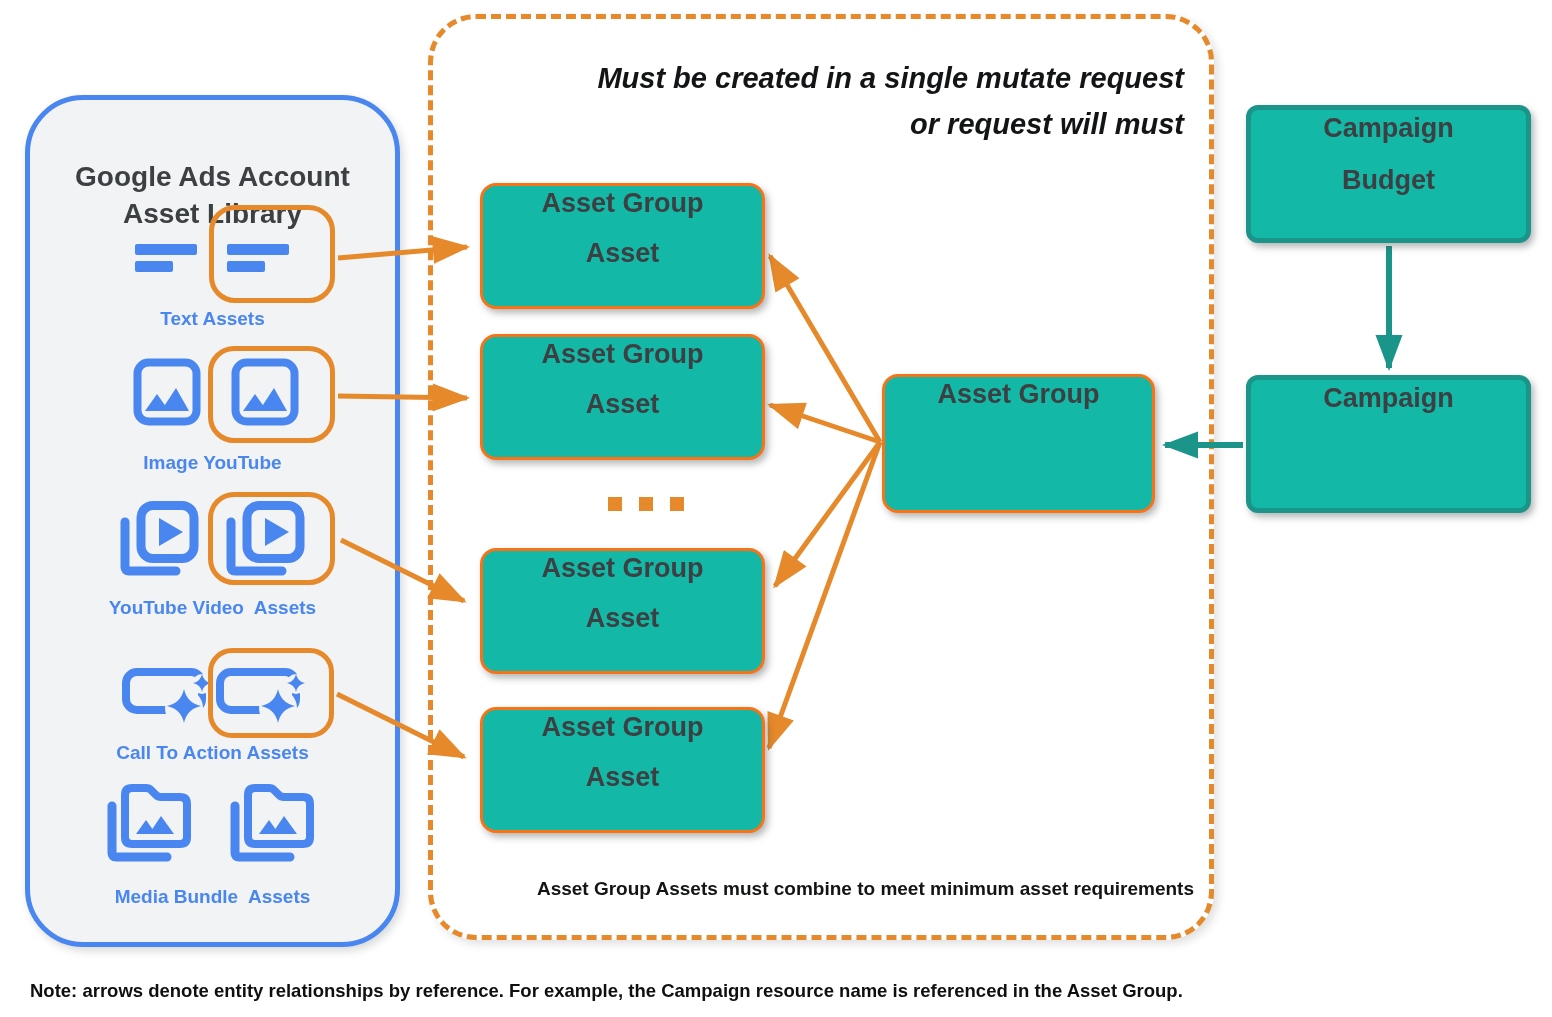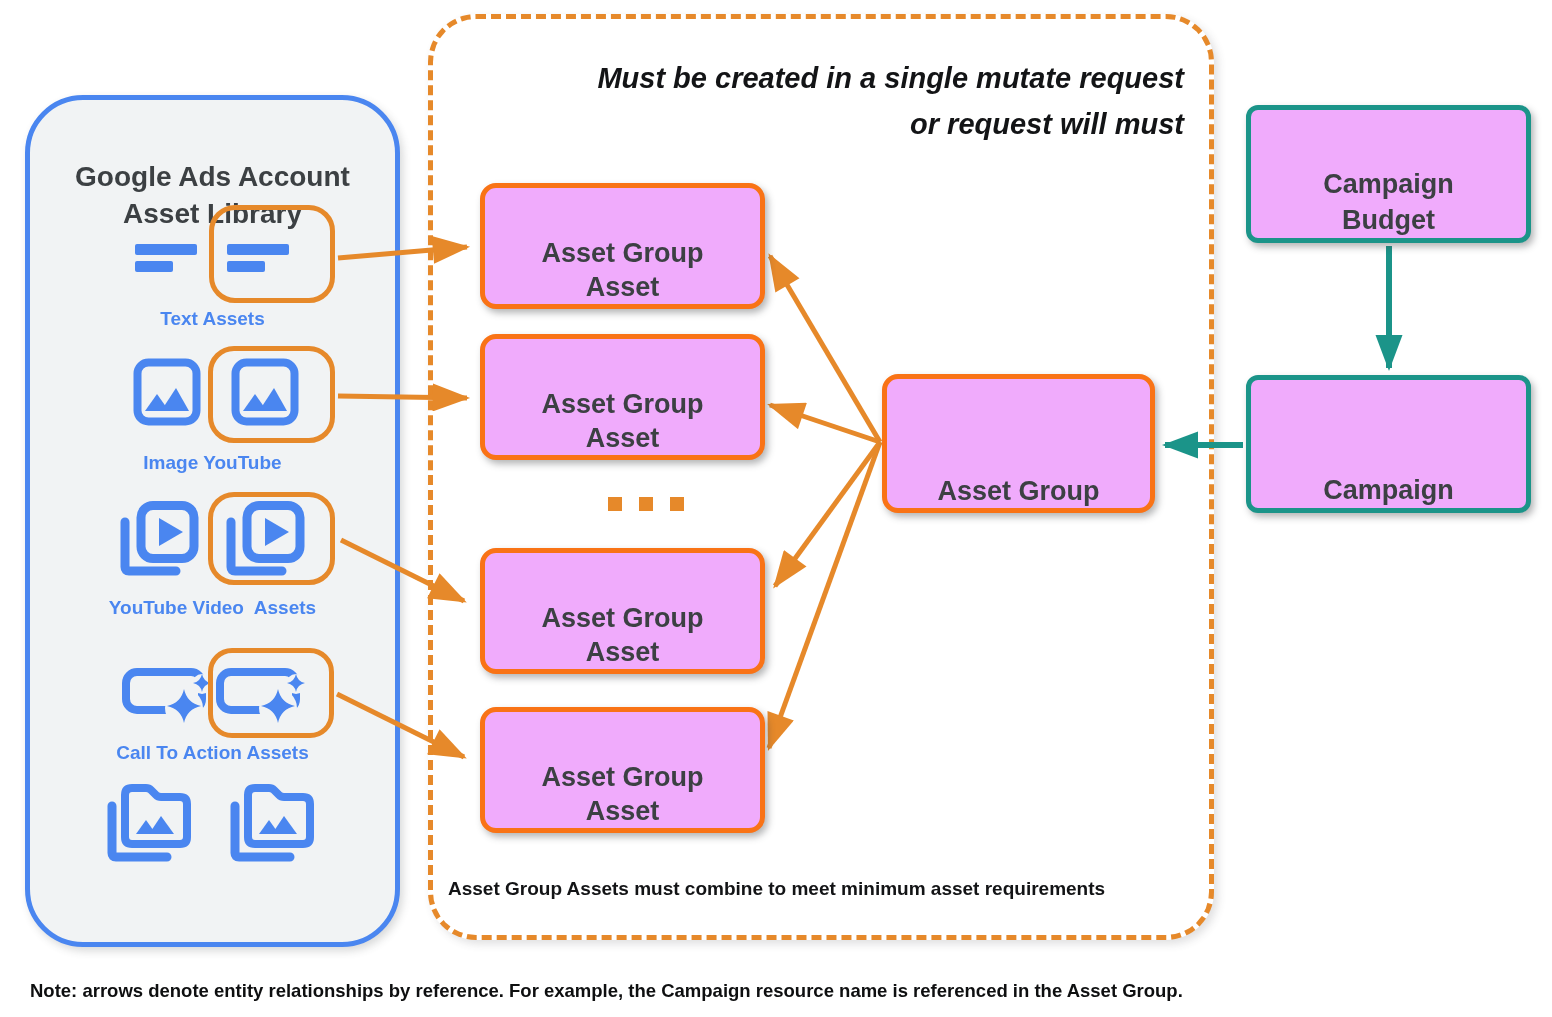--- a/index.html
+++ b/index.html
@@ -18,32 +18,32 @@
 
   .fg{position:absolute;z-index:3;}
 
   
   .lib-title{left:25px;top:114px;width:375px;text-align:center;
     font-size:28px;font-weight:bold;color:#3C4043;line-height:37px;margin-top:44px;}
   .lib-label{left:25px;width:375px;text-align:center;font-size:19px;
     font-weight:bold;color:#4A86F0;white-space:pre;}
   .mutate-title{left:458px;top:55px;width:726px;text-align:right;
     font-size:29px;font-weight:bold;font-style:italic;color:#131416;line-height:46px;}
-  .mutate-foot{left:448px;top:878px;width:746px;text-align:left;
+  .mutate-foot{left:448px;top:878px;width:746px;text-align:right;
     font-size:19px;font-weight:bold;color:#131416;}
   .note{left:30px;top:980px;width:1500px;font-size:18.5px;font-weight:bold;color:#0E0F10;}
 
   
   .hl-box{border:5px solid #E6892A;border-radius:26px;box-sizing:border-box;background:transparent;}
 
   
-  .node{display:flex;flex-direction:column;align-items:center;justify-content:flex-end;
-    background:#f0abfc;box-sizing:border-box;text-align:center;font-weight:bold;
-    color:#3C4043;box-shadow:3px 4px 7px rgba(60,64,67,.38);}
-  .node-orange{border:5px solid #f97316;border-radius:16px;font-size:27px;line-height:34px;}
+  .node{display:flex;flex-direction:column;align-items:center;justify-content:flex-start;
+    background:#14b8a6;box-sizing:border-box;text-align:center;font-weight:bold;
+    color:#3C4043;box-shadow:3px 4px 7px rgba(60,64,67,.38);gap:16px;}
+  .node-orange{border:3px solid #f97316;border-radius:16px;font-size:27px;line-height:34px;}
   .node-teal{border:5px solid #1B9489;border-radius:12px;font-size:27px;line-height:36px;}
 
   
   .ellipsis{left:608px;top:497px;width:76px;display:flex;justify-content:space-between;}
   .ellipsis .dot{width:14px;height:14px;background:#E6892A;display:inline-block;}
 </style>
 </head>
 <body>
 
 <div class="canvas">
@@ -139,20 +139,21 @@
     <path d="M29 8 H43 Q46 8 48 10 L53 15 Q55 17 58 17 H77 Q84 17 84 24 V57 Q84 64 77 64 H29 Q22 64 22 57 V15 Q22 8 29 8 Z" fill="none" stroke="#4A86F0" stroke-width="8"></path>
     <polygon points="33,54 43,40 53,54" fill="#4A86F0"></polygon>
     <polygon points="46,54 58,36 71,54" fill="#4A86F0"></polygon>
   </svg>
   <svg class="fg" style="left:226px;top:780px" width="92" height="86" viewBox="0 0 92 86">
     <path d="M9 26 V73 Q9 77 13 77 H64" fill="none" stroke="#4A86F0" stroke-width="9" stroke-linecap="round"></path>
     <path d="M29 8 H43 Q46 8 48 10 L53 15 Q55 17 58 17 H77 Q84 17 84 24 V57 Q84 64 77 64 H29 Q22 64 22 57 V15 Q22 8 29 8 Z" fill="none" stroke="#4A86F0" stroke-width="8"></path>
     <polygon points="33,54 43,40 53,54" fill="#4A86F0"></polygon>
     <polygon points="46,54 58,36 71,54" fill="#4A86F0"></polygon>
   </svg>
+  <div class="fg lib-label" style="top:886px">Media Bundle  Assets</div>
 
   <div class="fg mutate-title">
     <div>Must be created in a single mutate request</div>
     <div>or request will must</div>
   </div>
 
   <div class="fg node node-orange" style="left:480px;top:183px;width:285px;height:126px">
     <span>Asset Group</span>
     <span>Asset</span>
   </div>

